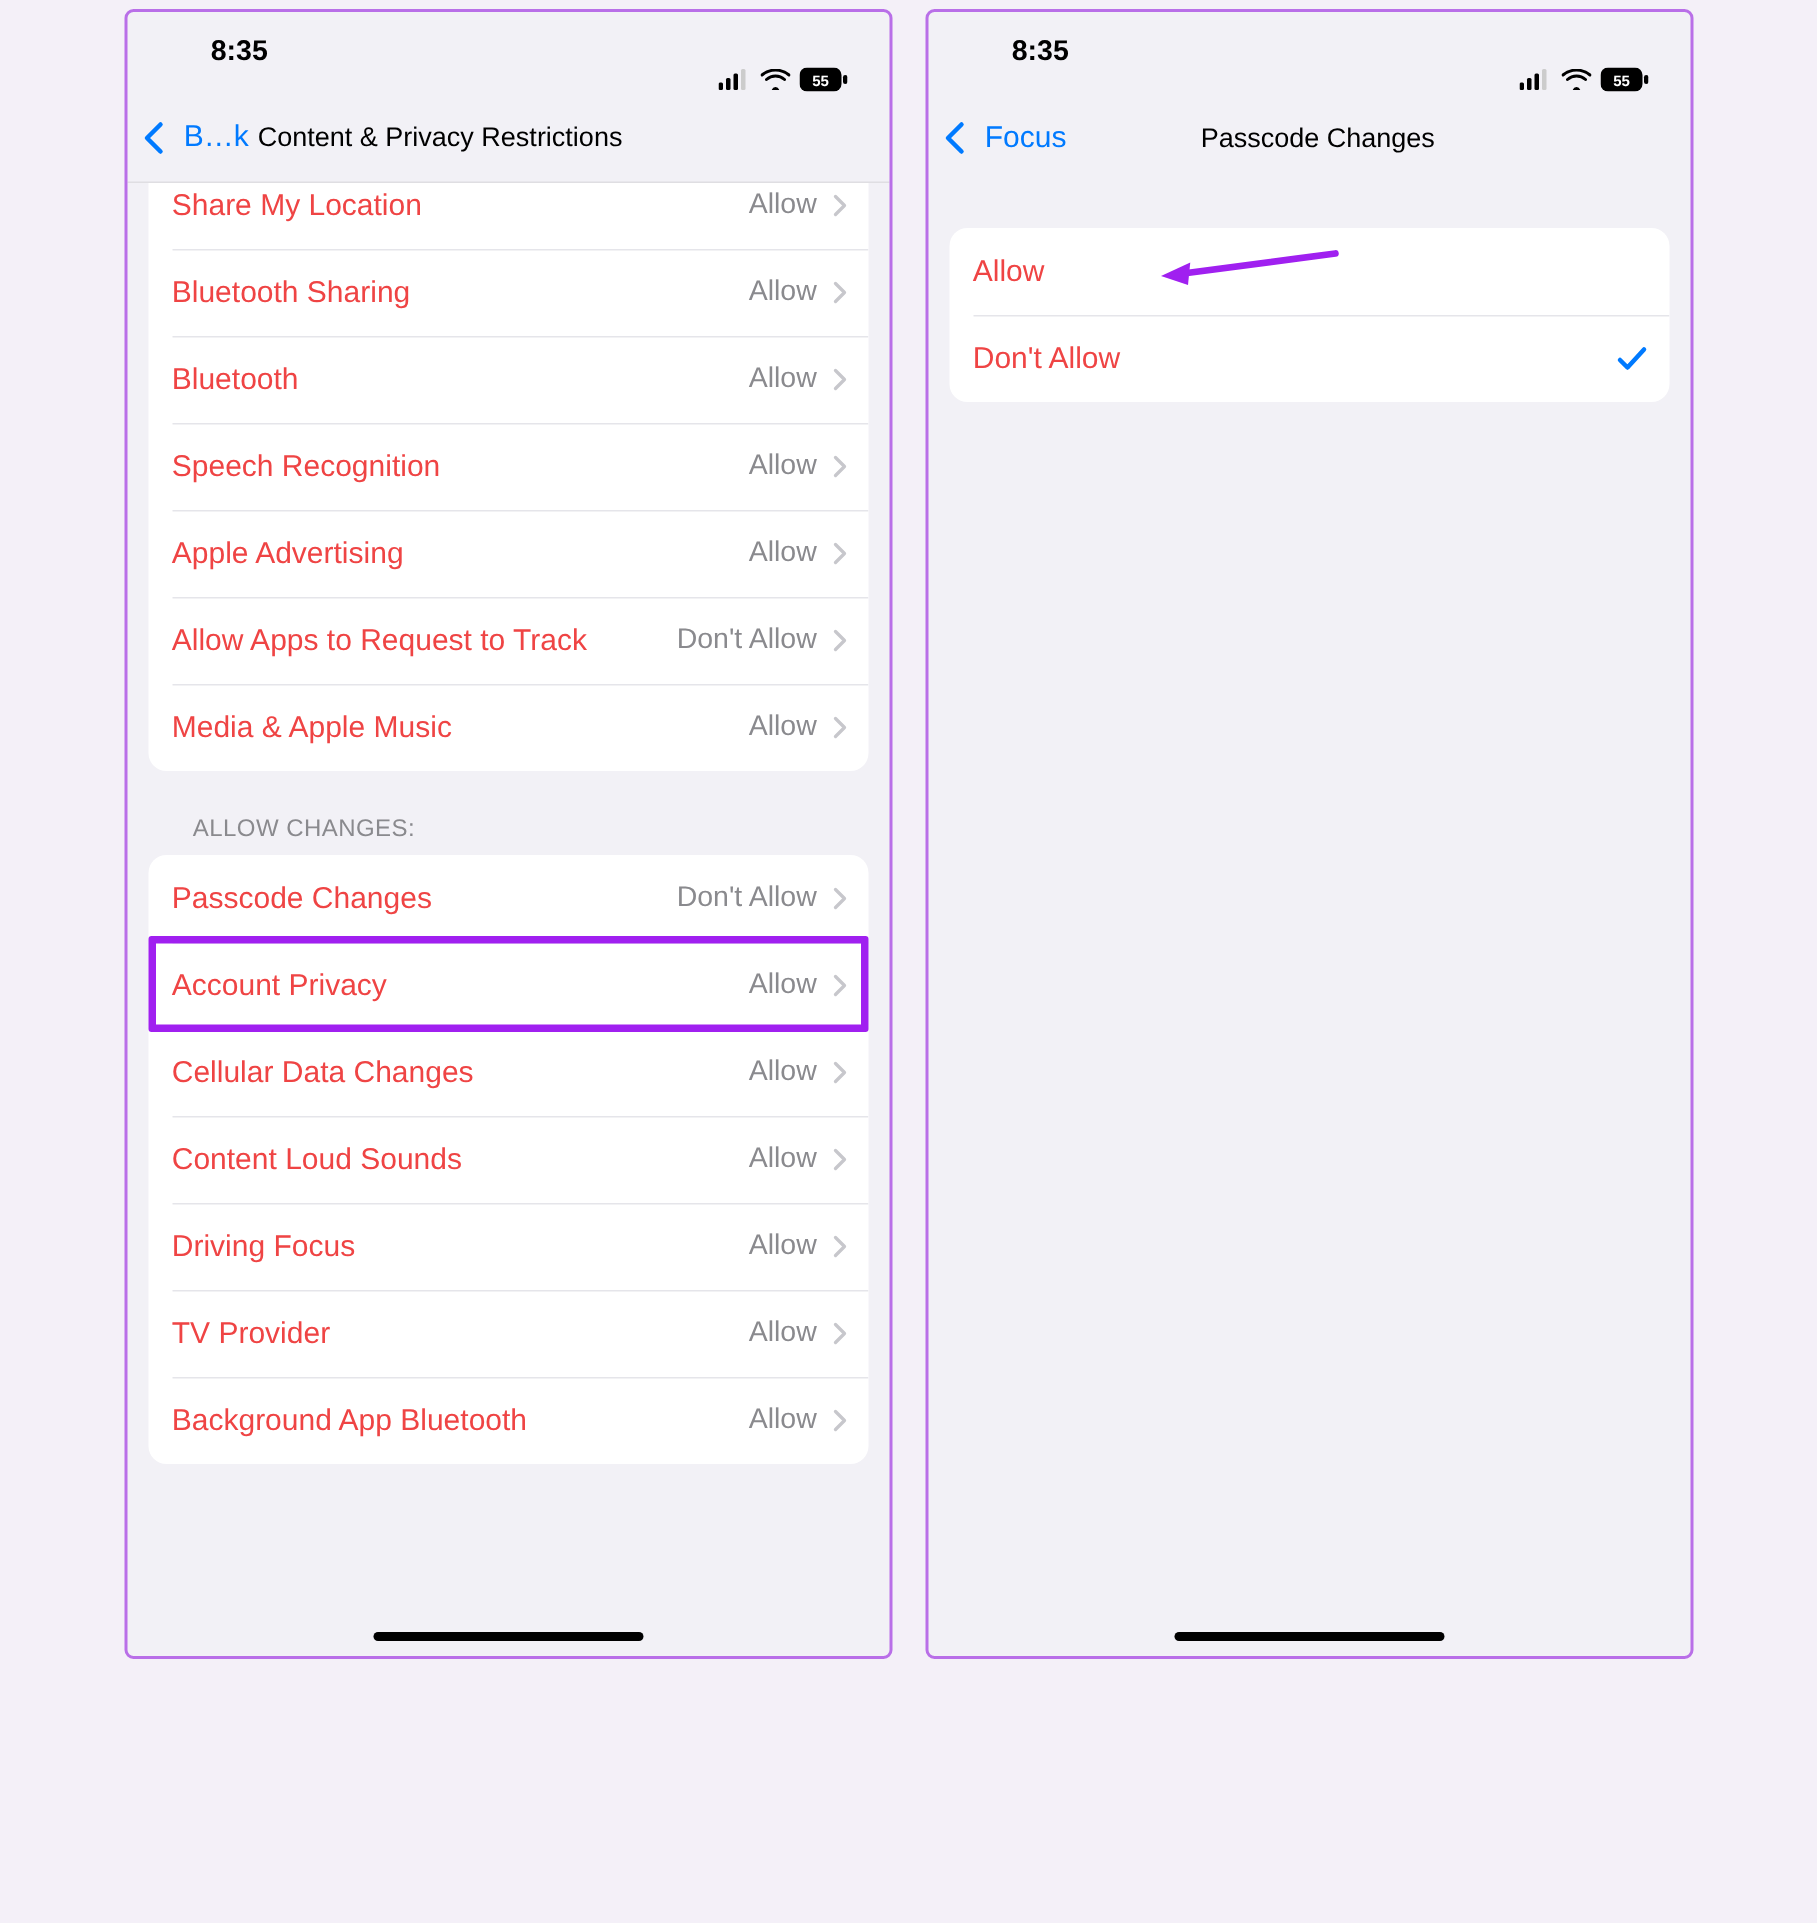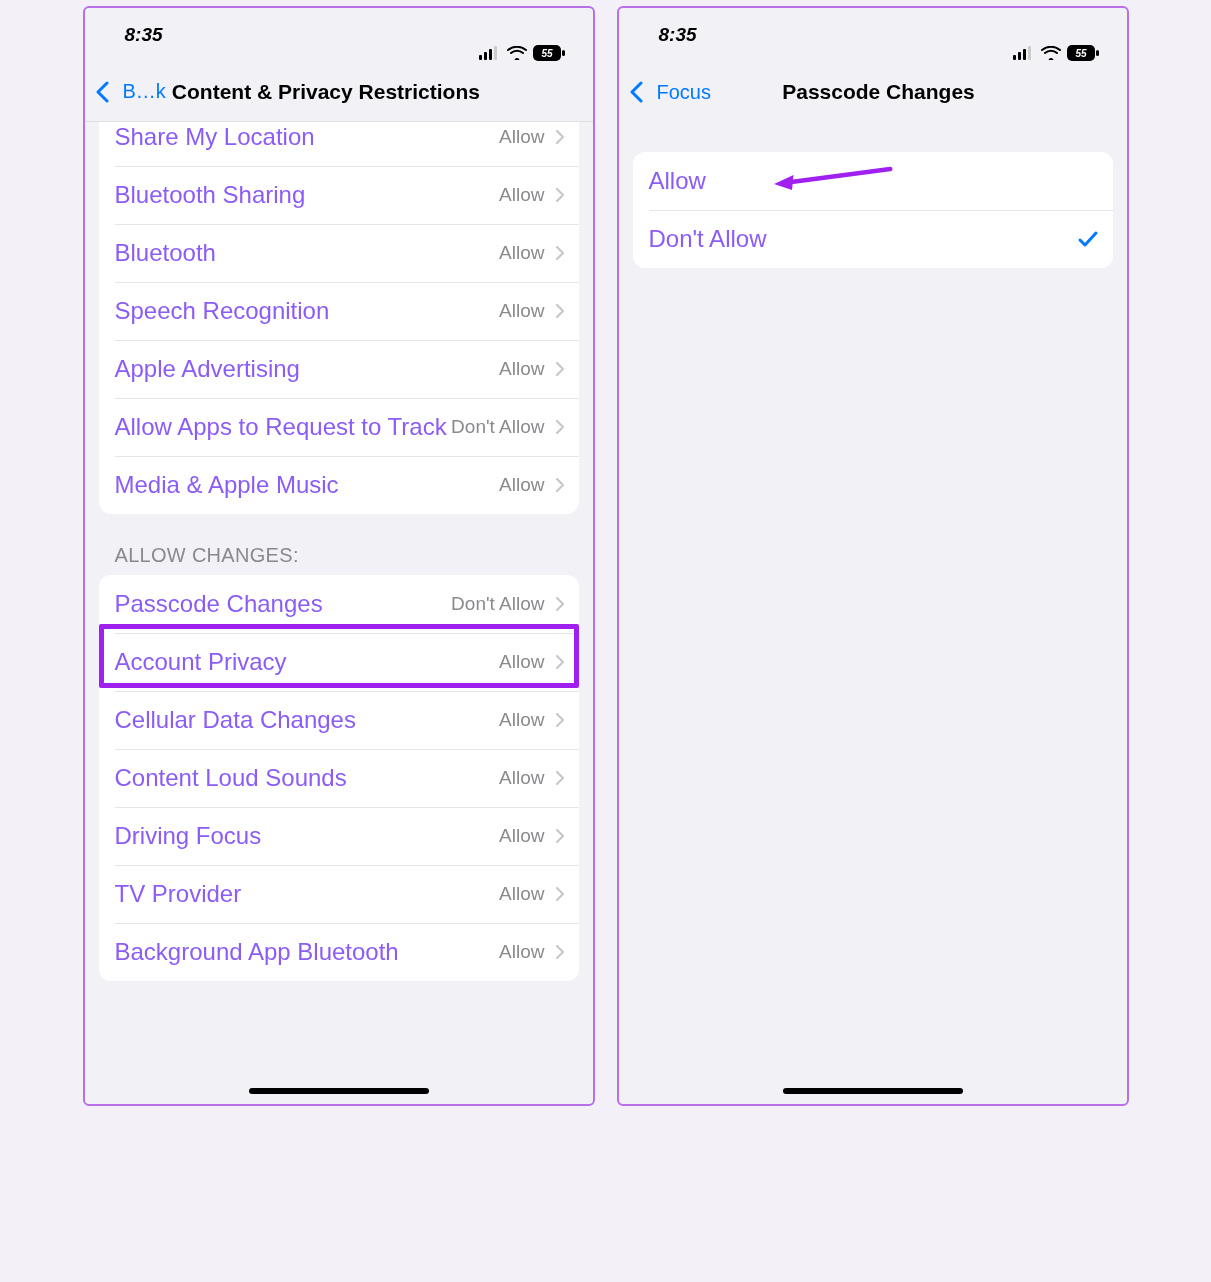--- a/index.html
+++ b/index.html
@@ -23,46 +23,45 @@
     border-radius: 6px;
     position: relative;
     overflow: hidden;
   }
   
   .status-bar {
     height: 54px;
     display: flex;
     align-items: center;
     justify-content: space-between;
-    padding: 0 28px 0 40px;
+    padding: 0 28px 0 56px;
     font-weight: 600;
     font-size: 19px;
-    font-style: italic;
   }
   .status-icons { display: flex; align-items: center; gap: 6px; margin-top: 36px; }
   .status-icons svg { display: block; }
   
   .navbar {
     height: 60px;
     display: flex;
     align-items: center;
     padding: 0 10px;
     position: relative;
     border-bottom: 1px solid rgba(0,0,0,0.08);
   }
   .back-btn {
     display: flex;
     align-items: center;
     color: #007aff;
     font-size: 20px;
     gap: 14px;
   }
   .nav-title {
-    font-size: 21px;
-    font-weight: 700;
+    font-size: 18px;
+    font-weight: 400;
     margin-left: 6px;
     white-space: nowrap;
   }
   .phone-left .nav-title { position: static; }
   .phone-right .nav-title {
     position: absolute;
     left: 50%;
     transform: translateX(-50%);
   }
 
@@ -71,44 +70,44 @@
     margin: 0 14px 30px 14px;
     background: #fff;
     border-radius: 12px;
     overflow: hidden;
   }
   .first-section { margin-top: 8px; }
   
   .phone-left .first-section { margin-top: -14px; }
 
   .section-header {
-    font-size: 20px;
+    font-size: 16px;
     color: #8a8a8e;
     letter-spacing: 0.3px;
-    margin: 26px 0 8px 30px;
+    margin: 26px 0 8px 44px;
     text-transform: uppercase;
   }
 
   .row {
     display: flex;
     align-items: center;
     justify-content: space-between;
     min-height: 58px;
     padding: 0 14px 0 16px;
     position: relative;
   }
   .row + .row::before {
     content: "";
     position: absolute;
     top: 0;
     left: 16px; right: 0;
     height: 1px;
     background: #e5e5ea;
   }
-  .row .label { font-size: 24px; color: #8b5cf6; }
+  .row .label { font-size: 20px; color: #ef4444; }
   .row .tail { display: flex; align-items: center; gap: 10px; }
   .row .value { font-size: 19px; color: #8a8a8e; }
   .chevron { color: #c7c7cc; }
 
   .highlight {
     position: absolute;
     border: 5px solid #a020f0;
     pointer-events: none;
     left: 14px; right: 14px;
     height: 64px;

